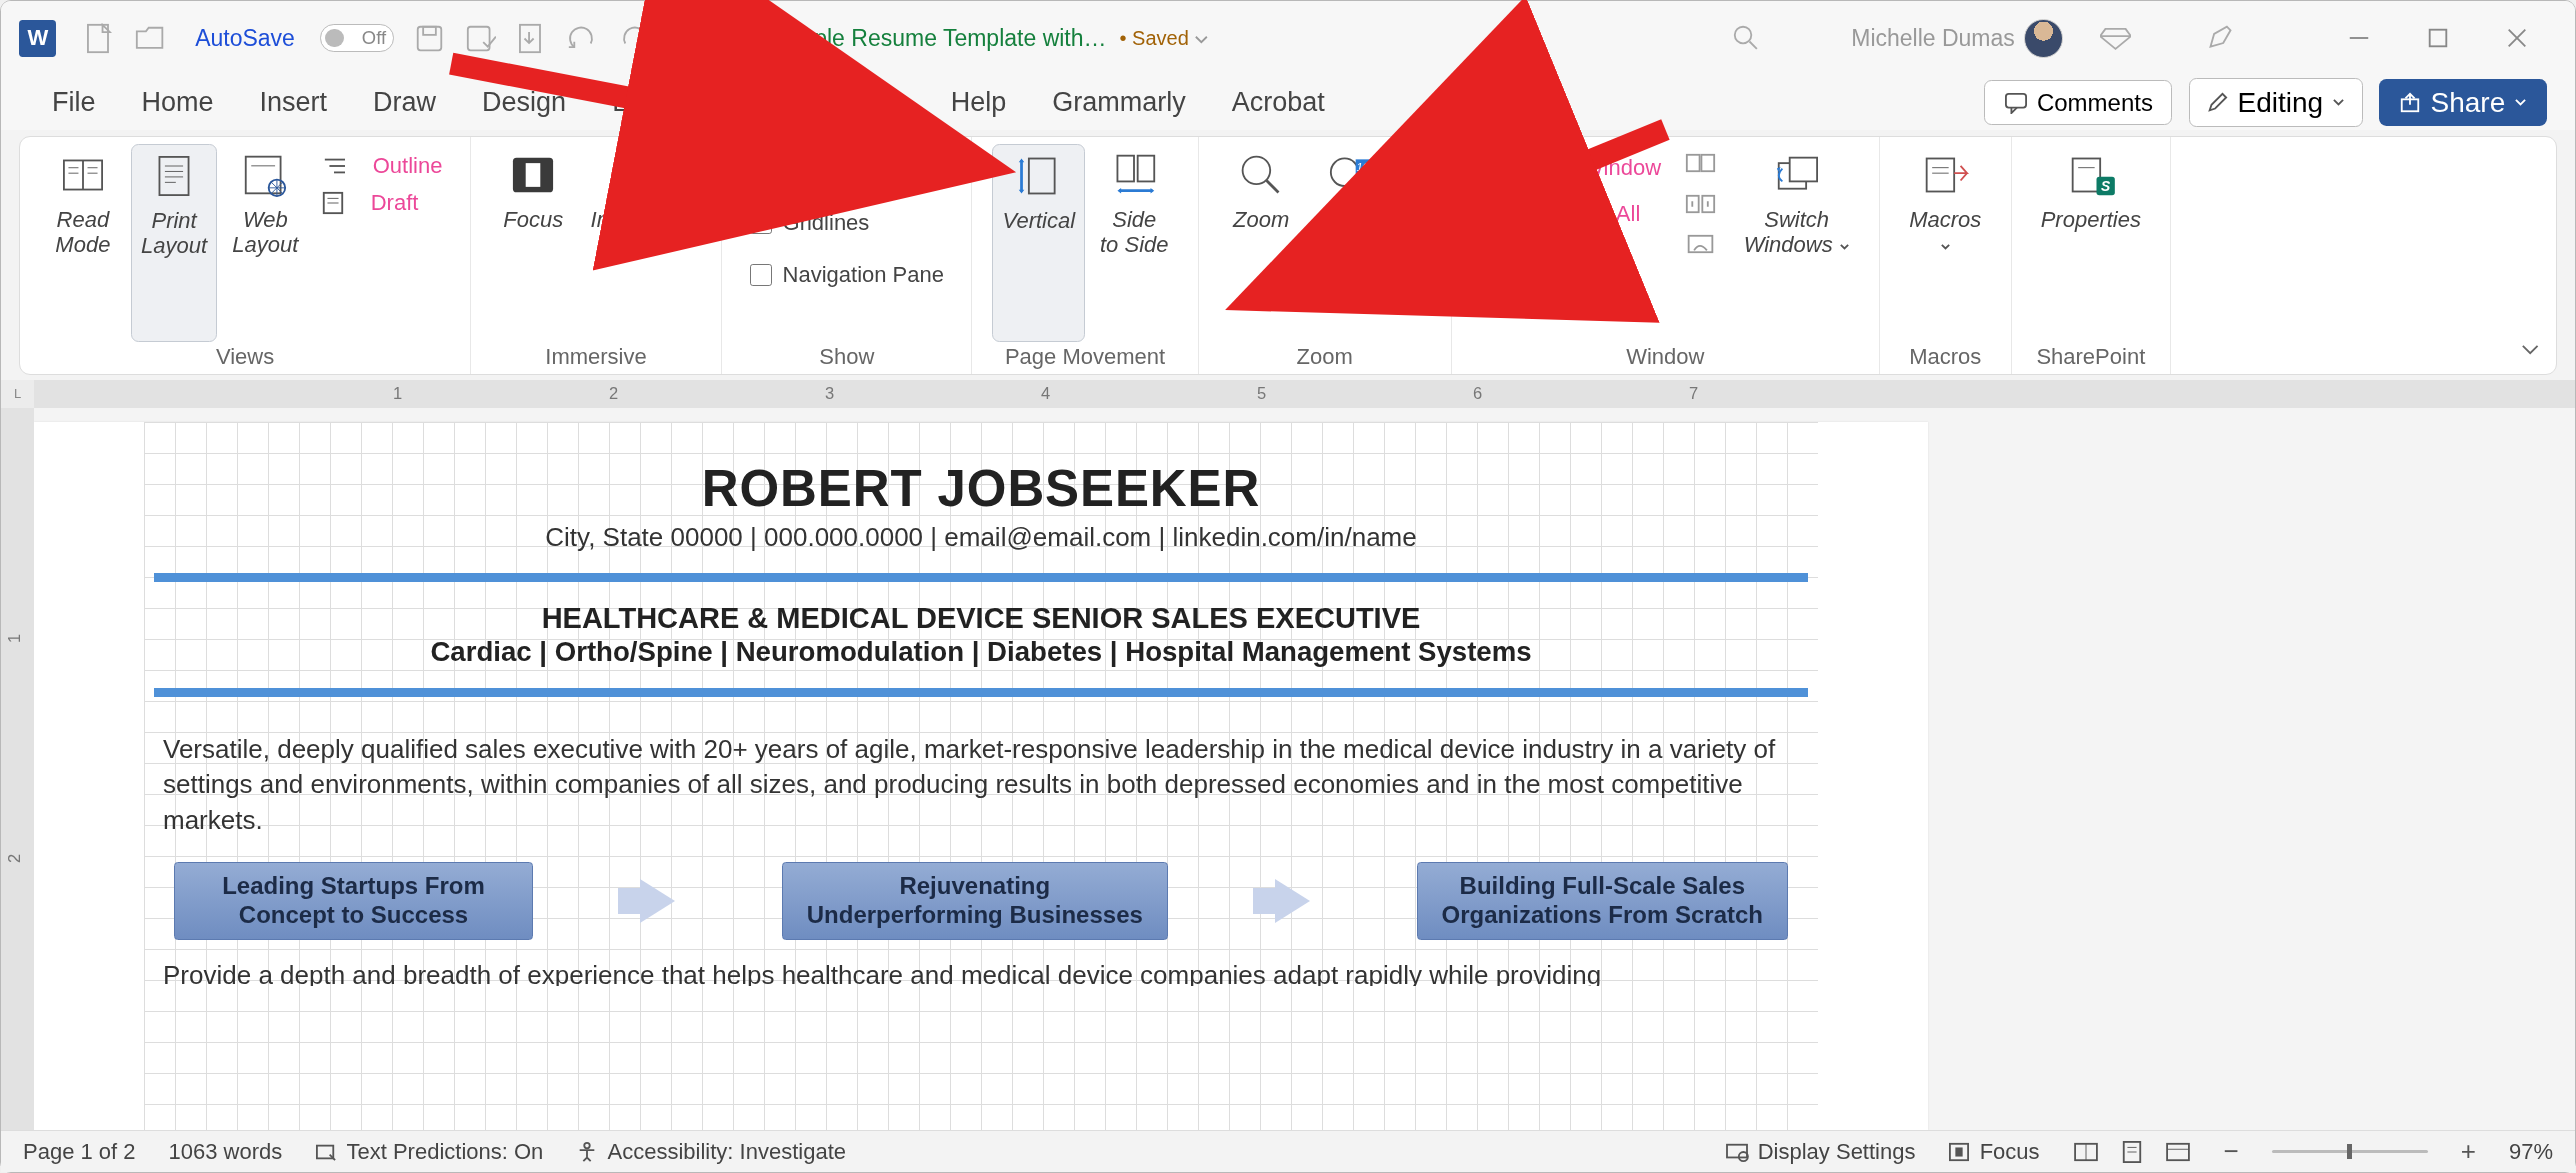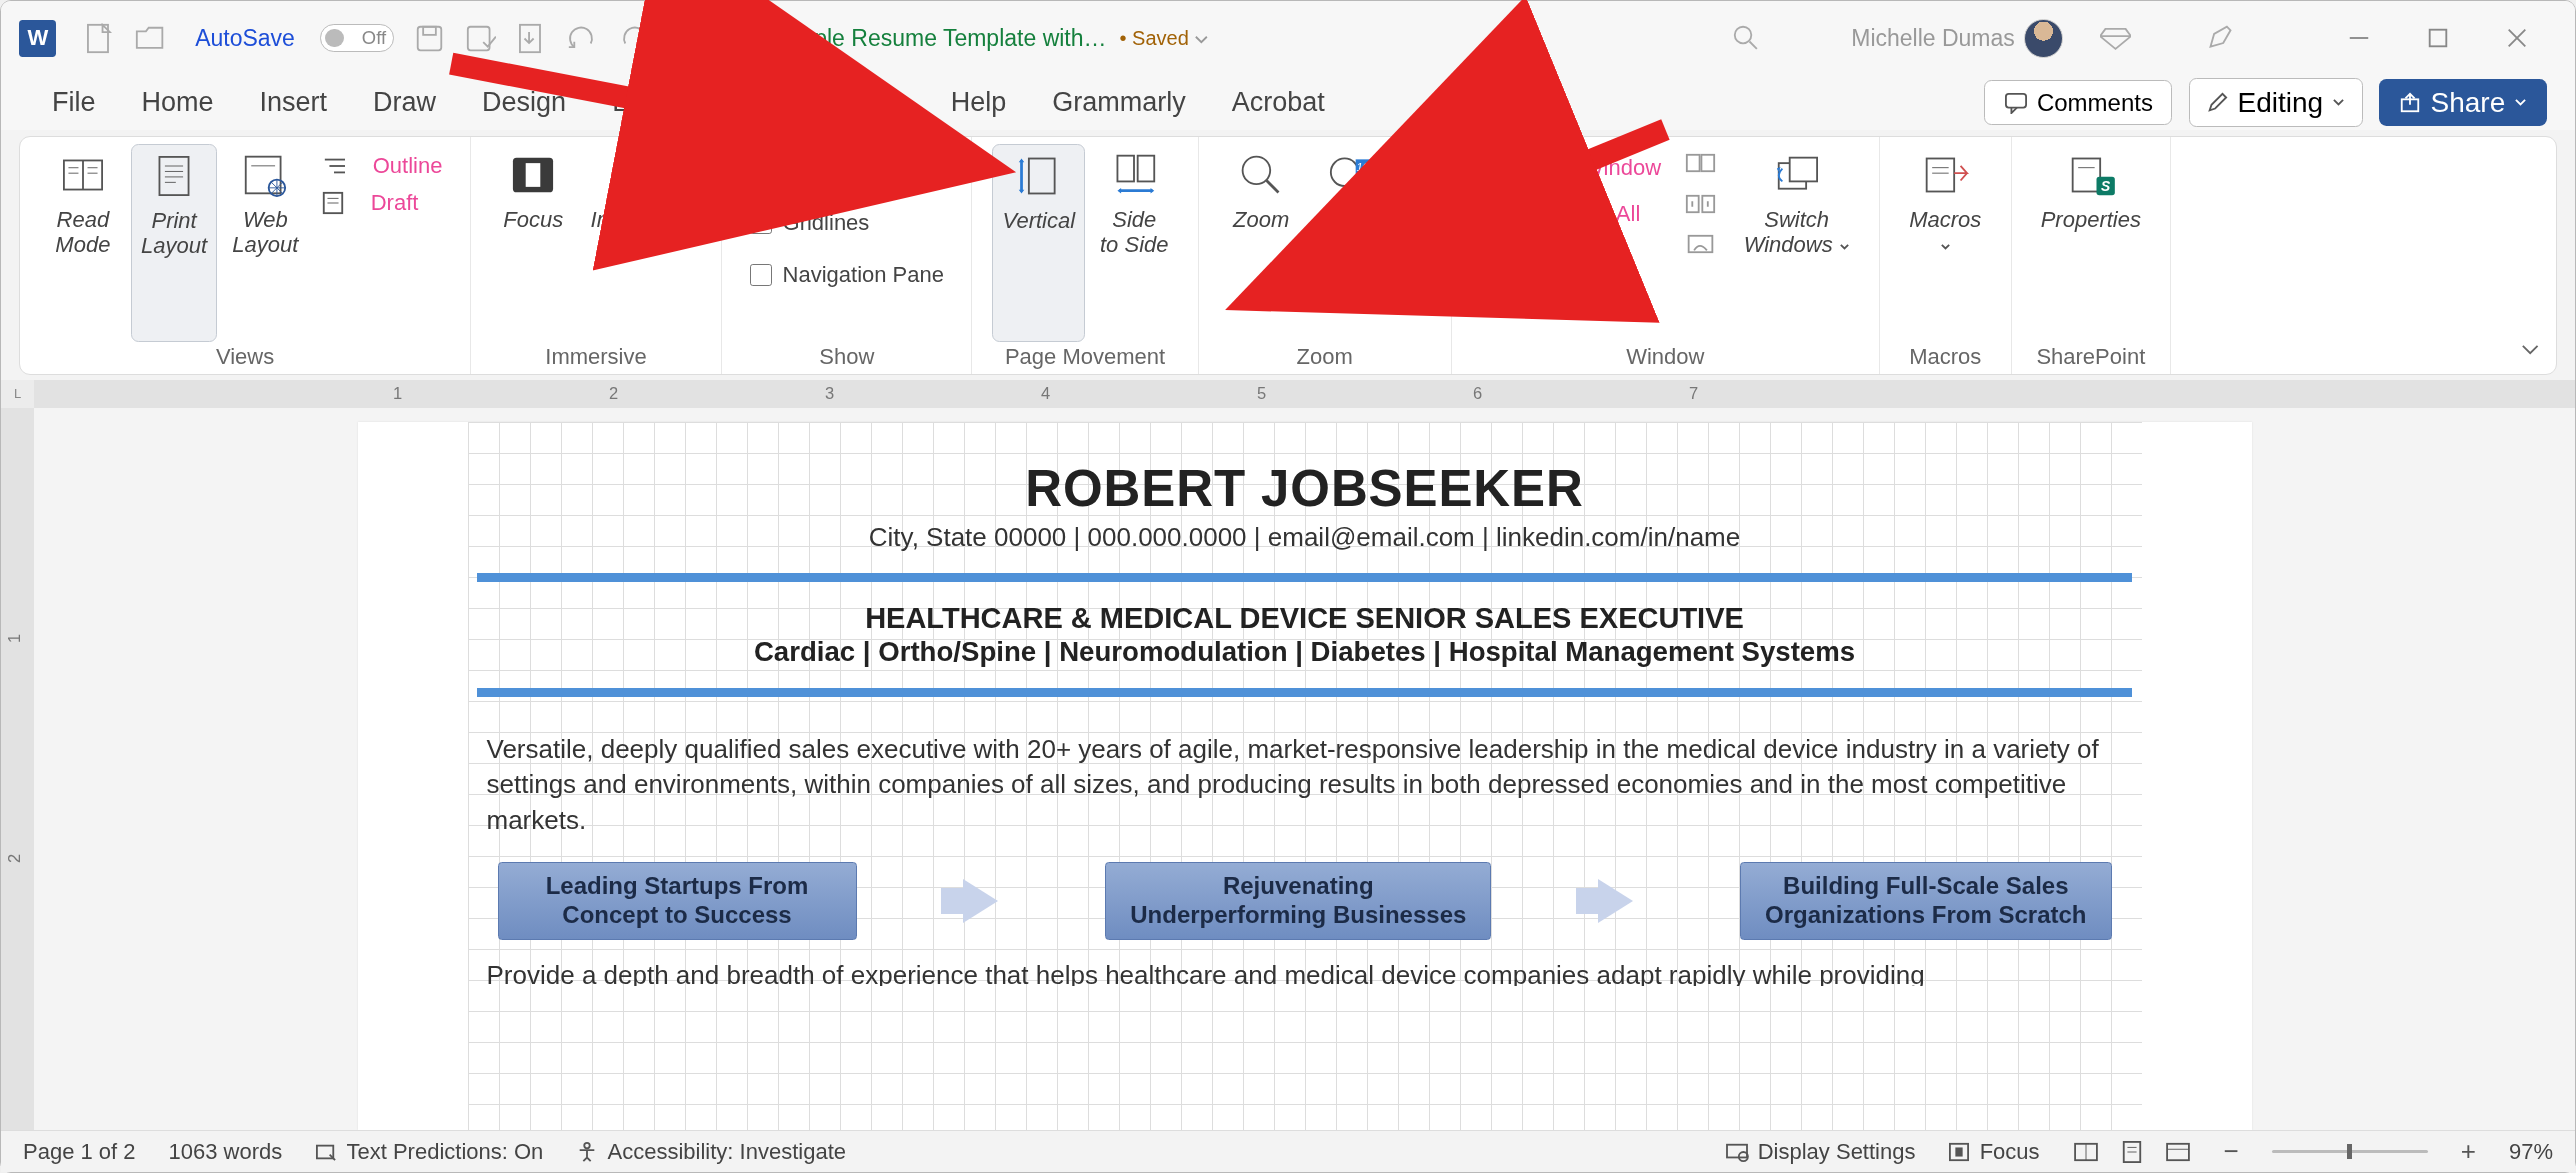--- a/index.html
+++ b/index.html
@@ -54,21 +54,21 @@
 
 .ruler-strip { height: 27.6px; display: flex; background: #ececec; }
 .ruler-corner { width: 33px; text-align: center; font-size: 13px; color: #888; line-height: 27.6px; }
 .ruler-h { flex: 1; position: relative; background: #e2e2e2; font-size: 16.5px; color: #777; }
 .ruler-h .tick { position: absolute; top: 3.7px; }
 
 
 .doc-area { flex: 1; display: flex; overflow: hidden; background: #f4f4f4; position: relative; }
 .ruler-v { width: 33px; background: #e2e2e2; position: relative; }
 .ruler-v .vmark { position: absolute; left: 9.2px; font-size: 16.5px; color: #777; transform: rotate(-90deg); }
-.page-wrap { flex: 1; display: flex; justify-content: center; overflow: hidden; padding-top: 14.7px; }
+.page-wrap { flex: 1; display: flex; overflow: hidden; padding-top: 14.7px; }
 .page { width: 1894px; background: #fff; position: relative; box-shadow: 0 0 1.8px rgba(0,0,0,0.1); }
 .grid-overlay { position: absolute; inset: 0 110px; background-image: linear-gradient(to right, #ddd 0.9px, transparent 0.9px), linear-gradient(to bottom, #ddd 0.9px, transparent 0.9px); background-size: 31px 31px; pointer-events: none; }
 .page-content { position: relative; padding: 37px 129px 0 129px; z-index: 2; text-align: center; }
 .resume-name { font-size: 51px; font-weight: bold; color: #222; letter-spacing: 0.9px; }
 .resume-contact { font-size: 26px; color: #333; margin-top: 3.7px; }
 .blue-bar { height: 9.2px; background: #4f91d8; margin: 20px -9.2px; }
 .resume-title { font-size: 29px; font-weight: bold; color: #222; margin-top: 11px; }
 .resume-spec { font-size: 27.6px; font-weight: bold; color: #222; margin-top: 1px; }
 .resume-para { font-size: 26px; color: #333; text-align: left; margin-top: 35px; line-height: 1.35; }
 .callout-row { display: flex; align-items: center; justify-content: space-between; margin-top: 24px; padding: 0 11px; }

